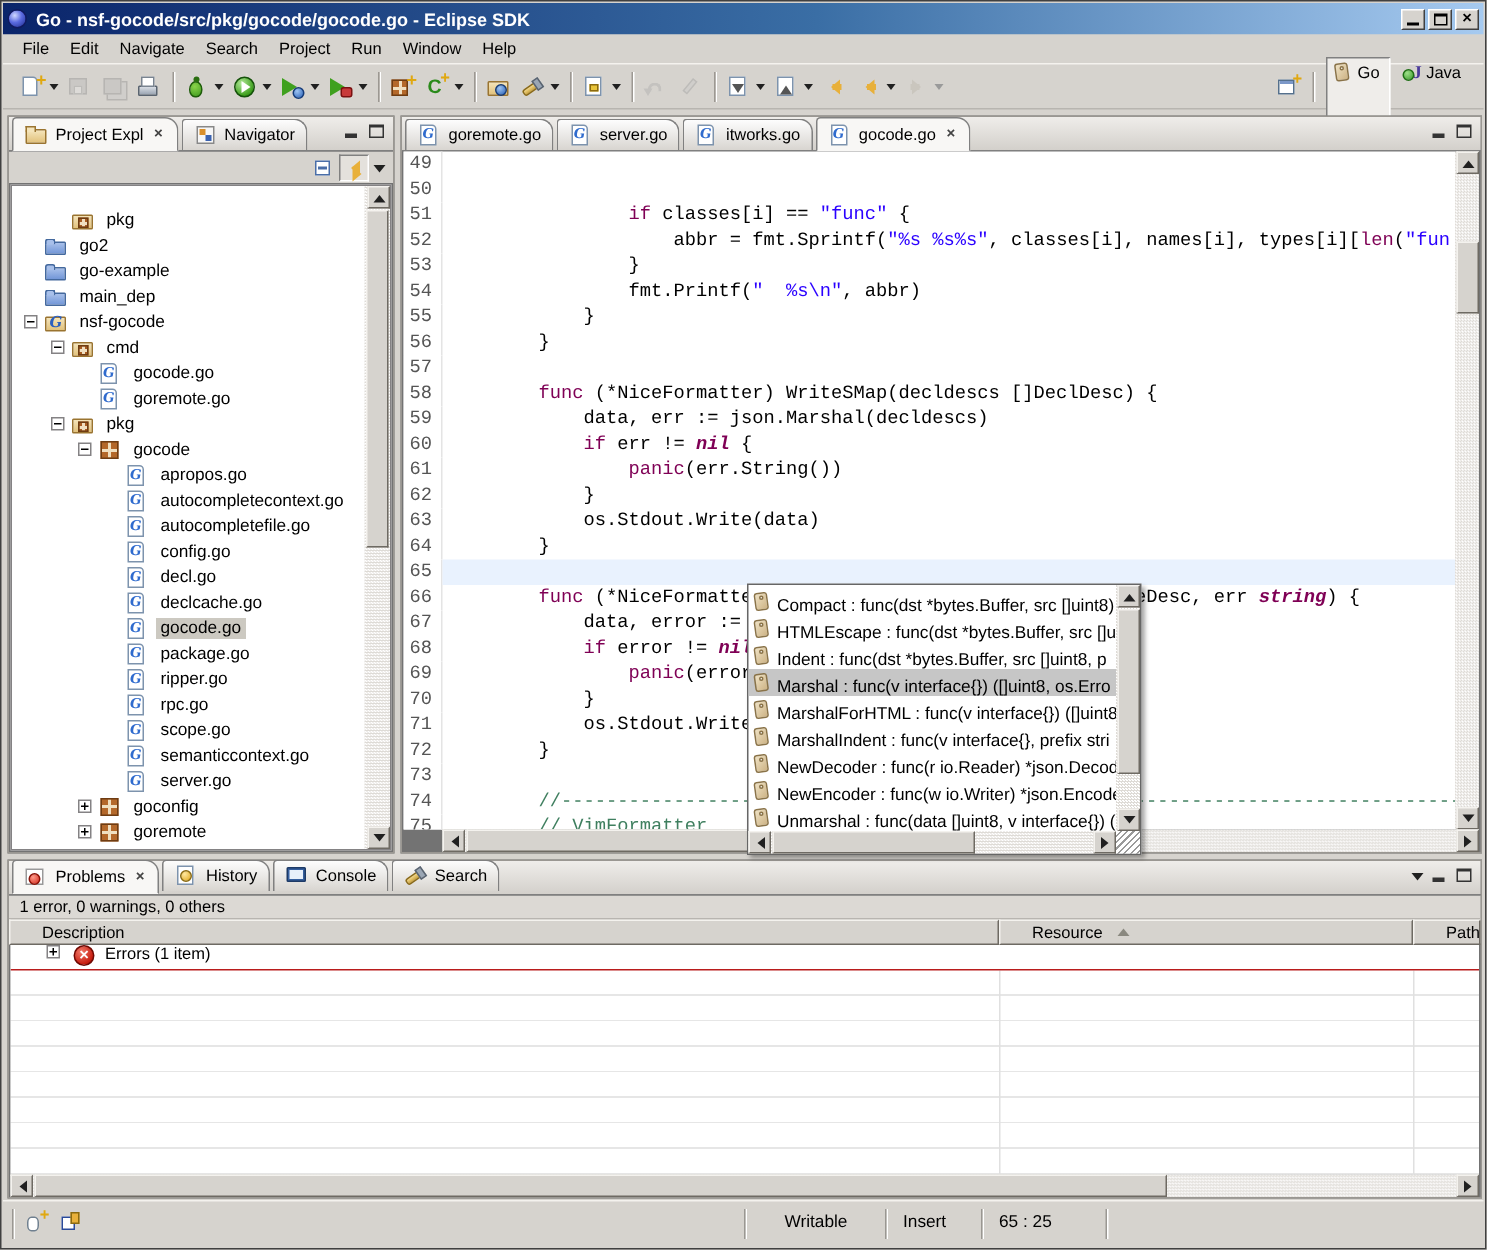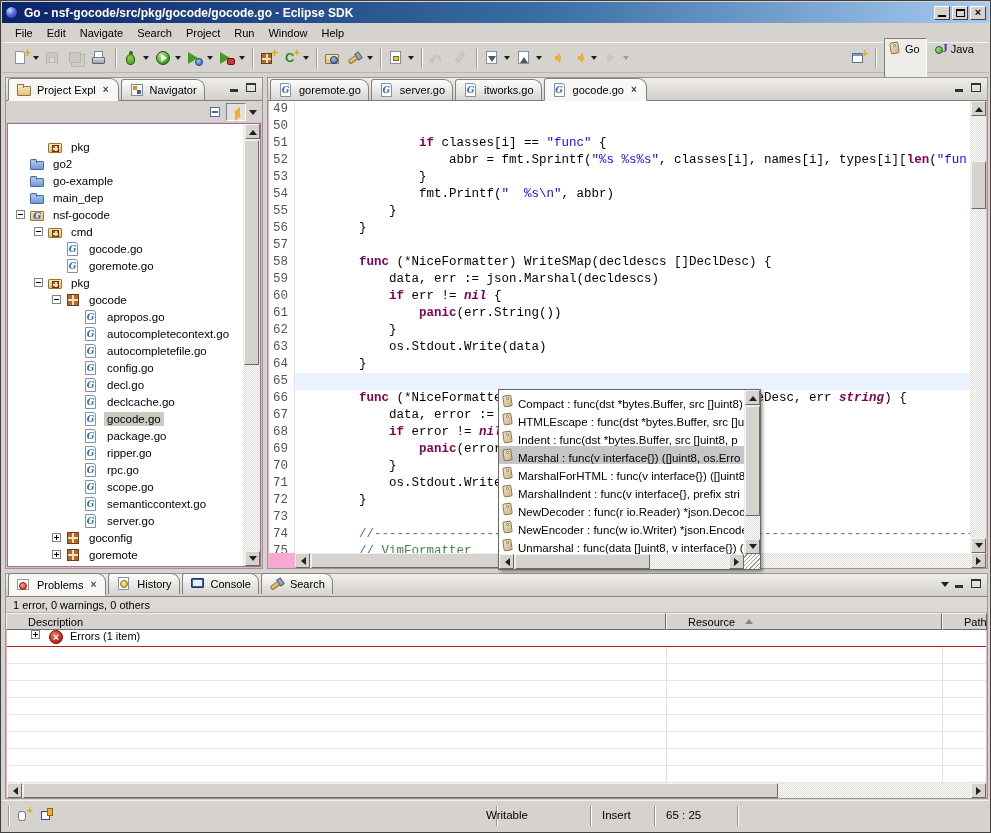--- a/index.html
+++ b/index.html
@@ -99,21 +99,21 @@
   [data-icon="swap-doc-icon"]::after{left:7px;top:1px;width:6px;height:8px;background:#e8b03a;border:1px solid #8a6a10}
   [data-icon="error-icon"]{width:16px;height:15px}
   [data-icon="error-icon"]::before{left:0;top:0;width:14px;height:14px;border-radius:50%;background:radial-gradient(circle at 35% 30%,#f07a6a,#c81e10 70%,#8a0a04);border:1px solid #700802}
   [data-icon="error-icon"]::after{content:"×";left:0;top:0;width:14px;text-align:center;color:#fff;font:bold 11px/14px "Liberation Sans",sans-serif}
   .vmenu{width:0;height:0;border:4px solid transparent;border-top:5px solid #202020;display:inline-block;margin:5px 3px 0 3px}
   .fbtn{width:16px;height:14px;position:relative;display:inline-block}
   .fbtn.minb::before{content:"";position:absolute;left:3px;bottom:3px;width:8px;height:3px;background:#333}
   .fbtn.maxb::before{content:"";position:absolute;left:3px;top:2px;width:10px;height:9px;border:1px solid #333;border-top:2px solid #333;box-sizing:border-box}
 
   
-  .panel{position:absolute;background:#f9a8d4;border:1px solid #9a9792}
+  .panel{position:absolute;background:#737373;border:1px solid #9a9792}
   #explorer{left:4px;top:76px;width:258px;height:492px}
   #editor{left:266px;top:76px;width:721px;height:492px}
   #problems{left:4px;top:572px;width:983px;height:226px}
 
   .tabrow{height:23px;display:flex;align-items:flex-end;background:linear-gradient(#efedea,#d3d0cb);border-bottom:1px solid #808080;position:relative}
   .tab{display:flex;align-items:center;height:21px;padding:0 7px;margin-left:2px;border:1px solid #808080;border-bottom:none;border-radius:3px 9px 0 0;background:linear-gradient(#fdfdfd,#d8d5d0);white-space:nowrap}
   .tab[data-act]{background:#f8f7f5;position:relative;z-index:2;height:23px;margin-bottom:-1px;border-bottom:1px solid #f8f7f5}
   .tab .icn{margin-right:4px}
   .tclose{display:none;margin-left:5px;font:bold 10px/10px "Liberation Sans",sans-serif;color:#444;border:1px solid transparent;padding:0 1px}
   .tab[data-act] .tclose{display:inline-block}
@@ -146,21 +146,21 @@
   .tri-d{width:0;height:0;border:4px solid transparent;border-top:5px solid #202020;margin-bottom:-3px}
   .tri-l{width:0;height:0;border:4px solid transparent;border-right:5px solid #202020;margin-left:-3px}
   .tri-r{width:0;height:0;border:4px solid transparent;border-left:5px solid #202020;margin-right:-3px}
 
   
   #codearea{position:absolute;left:1px;right:17px;top:23px;bottom:15px;background:#fff;overflow:hidden}
   .cl{display:flex;height:17px;font:12.5px/17px "Liberation Mono",monospace}
   .ln{width:26px;padding-right:6px;text-align:right;color:#555;flex:none;background:#fff;border-right:1px solid #e4e4e4}
   .lc{white-space:pre;flex:1;padding-left:4px}
   .cl[data-cur] .lc{background:#e9f2fe}
-  .pln{color:#000}.kw{color:#7f0055;font-weight:bold}.kwi{color:#7f0055;font-weight:bold;font-style:italic}
+  .pln{color:#000}.kw{color:#7f0055;font-weight:normal}.kwi{color:#7f0055;font-weight:bold;font-style:italic}
   .str{color:#2a00ff}.com{color:#3f7f5f}
 
   
   #completion{position:absolute;left:497px;top:388px;width:263px;height:181px;background:#fff;border:1px solid #666;box-shadow:2px 2px 3px rgba(0,0,0,.35);z-index:50}
   #clist{position:absolute;left:0;top:0;right:16px;bottom:15px;overflow:hidden;padding-top:2px}
   .crow{display:flex;align-items:flex-end;height:18px;white-space:nowrap;padding-left:2px}
   .crow[data-sel]{background:#c6c6c6}
   .crow .icn{width:15px;margin-right:2px}
   .clabel{font-size:11.5px}
   #cgrip{position:absolute;right:0;bottom:0;width:16px;height:15px;background:repeating-linear-gradient(135deg,#fff 0 2px,#9a9a9a 2px 3px)}
@@ -844,19 +844,19 @@
         <span class="tri-r"></span>
       </span>
   </div>
 </div>
 
 <div id="statusbar">
   <span class="ssep" style="left:6px"></span>
   <span class="scell" style="left:14px;top:6px"><span class="icn" data-icon="cylinder-plus-icon"></span></span>
   <span class="scell" style="left:38px;top:6px"><span class="icn" data-icon="swap-doc-icon"></span></span>
   <span class="ssep" style="left:494px"></span>
-  <span class="scell" style="left:484px">Writable</span>
+  <span class="scell" style="left:521px">Writable</span>
   <span class="ssep" style="left:588px"></span>
   <span class="scell" style="left:600px">Insert</span>
   <span class="ssep" style="left:652px"></span>
   <span class="scell" style="left:664px">65 : 25</span>
   <span class="ssep" style="left:735px"></span>
 </div>
 
 </body></html>

